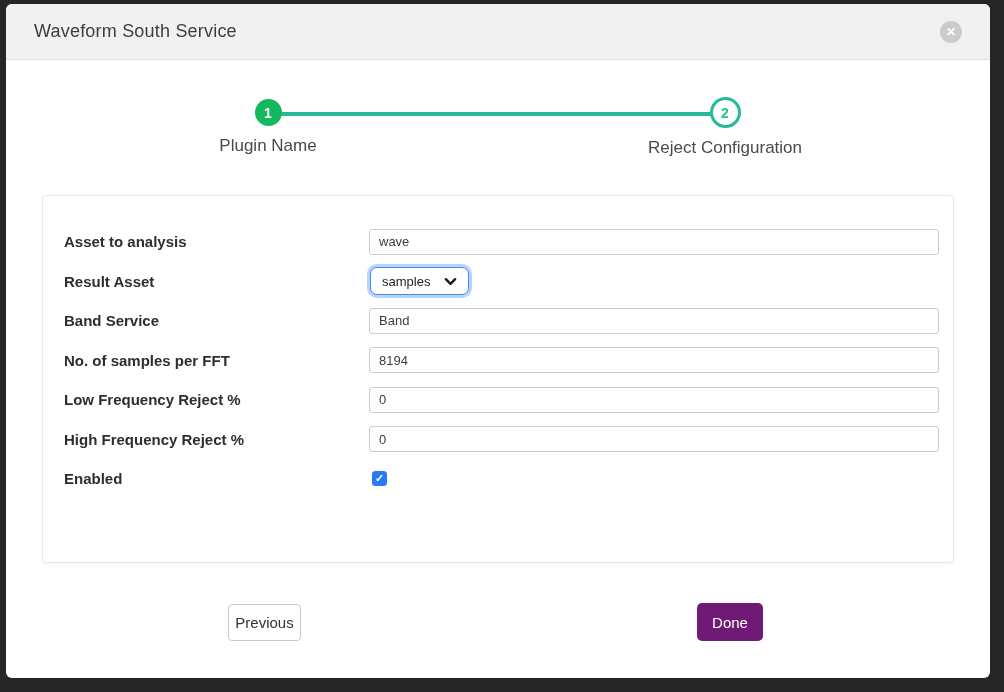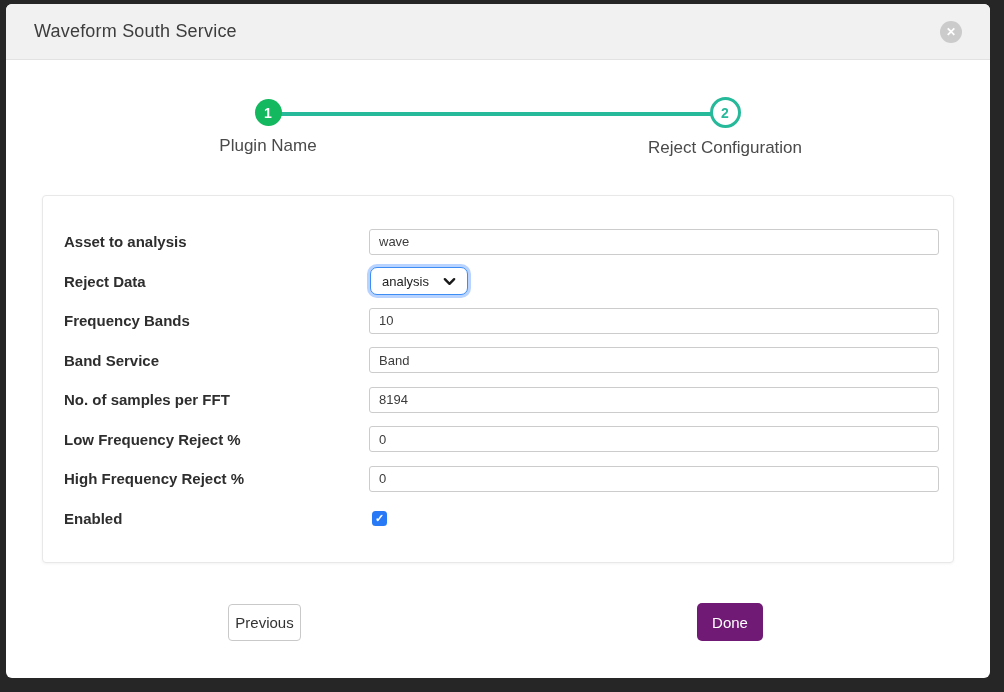--- a/index.html
+++ b/index.html
@@ -135,39 +135,33 @@
   <div class="form-card">
 
     <div class="form-row">
       <div class="form-label">Asset to analysis</div>
       <div class="form-control-area">
         <input class="text-input" type="text" value="wave" style="">
       </div>
     </div>
 
     <div class="form-row">
-      <div class="form-label">Reject Data</div>
+      <div class="form-label">Result Asset</div>
       <div class="form-control-area">
         <div class="select-box">
-          <span class="select-value">analysis</span>
+          <span class="select-value">samples</span>
           <span class="select-chevron">
             <svg width="13" height="13" viewBox="0 0 14 14">
                 <polyline points="2,4.5 7,9.5 12,4.5" fill="none" stroke="#1a1a1a" stroke-width="2.6" stroke-linecap="round" stroke-linejoin="round"></polyline>
               </svg>
           </span>
         </div>
       </div>
     </div>
 
-    <div class="form-row">
-      <div class="form-label">Frequency Bands</div>
-      <div class="form-control-area">
-        <input class="text-input" type="text" value="10" style="">
-      </div>
-    </div>
 
     <div class="form-row">
       <div class="form-label">Band Service</div>
       <div class="form-control-area">
         <input class="text-input" type="text" value="Band" style="">
       </div>
     </div>
 
     <div class="form-row">
       <div class="form-label">No. of samples per FFT</div>

